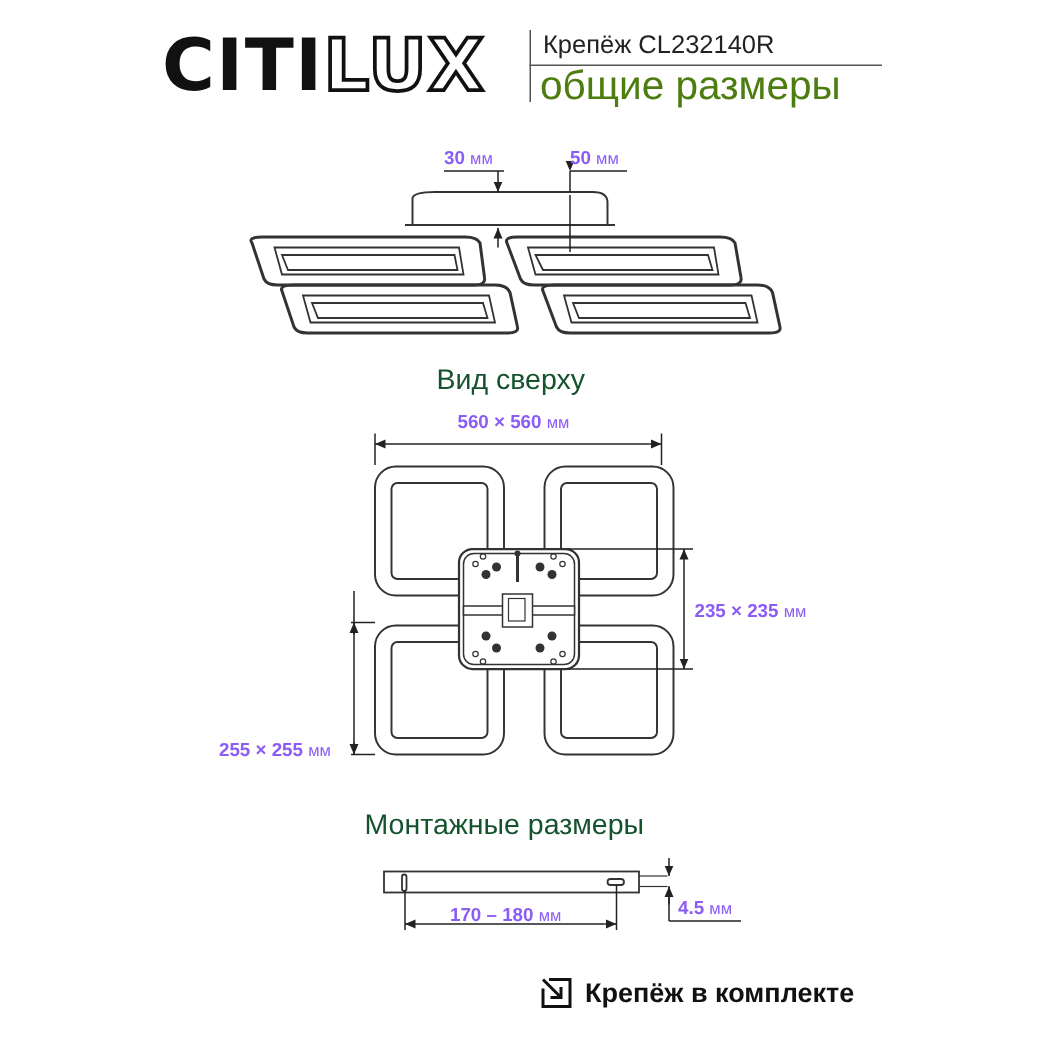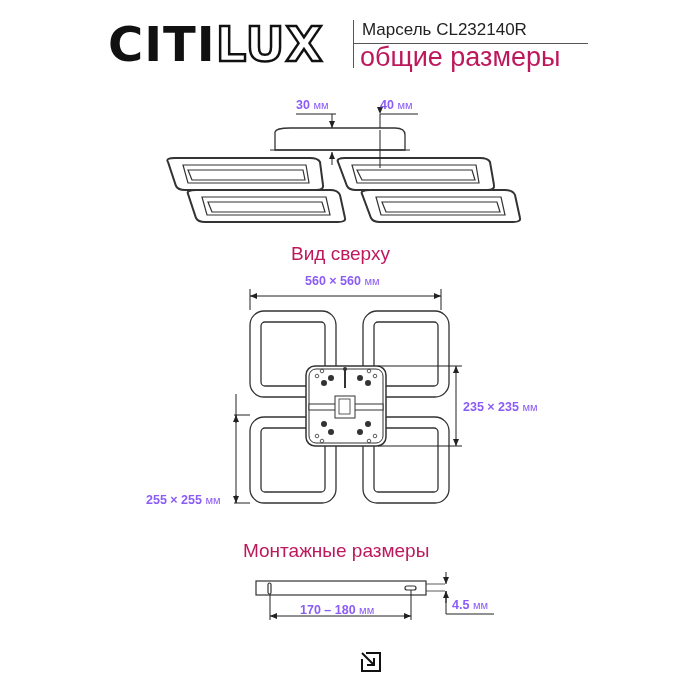--- a/index.html
+++ b/index.html
@@ -3,34 +3,34 @@
 <meta charset="utf-8">
 <style>
   html,body{margin:0;padding:0;background:#fff;}
   body{width:700px;height:700px;position:relative;overflow:hidden;font-family:"Liberation Sans",sans-serif;color:#1a1a1a;}
   .abs{position:absolute;}
   .logo{left:108px;top:14px;font-size:48px;font-weight:900;letter-spacing:1px;color:#111;line-height:60px;font-family:"DejaVu Sans",sans-serif;}
   .logo .outline{color:#fff;margin-top:16px;-webkit-text-stroke:2.5px #111;}
   .hdr-sep{left:353px;top:20px;width:1px;height:48px;background:#555;}
   .hdr-line{left:353px;top:43px;width:235px;height:1px;background:#555;}
   .model{left:362px;top:20px;font-size:17px;color:#222;}
-  .subtitle{left:360px;top:42px;font-size:27px;color:#be185d;}
+  .subtitle{left:360px;top:42px;font-size:27px;color:#4d7c0f;}
   .lbl{font-size:12.5px;font-weight:bold;color:#8b5cf6;white-space:nowrap;}
   .lbl .u{font-weight:normal;font-size:11px;}
-  .section{font-size:19px;color:#be185d;white-space:nowrap;}
+  .section{font-size:19px;color:#14532d;white-space:nowrap;}
   .fastener{left:360px;top:651px;font-size:18px;font-weight:bold;color:#111;display:flex;align-items:center;gap:8px;white-space:nowrap;}
   svg{position:absolute;left:0;top:0;}
 </style>
 </head>
 <body>
 
 <div class="abs logo"><span>CITI</span><span class="outline">LUX</span></div>
 <div class="abs hdr-sep"></div>
 <div class="abs hdr-line"></div>
-<div class="abs model">Марсель CL232140R</div>
+<div class="abs model">Крепёж CL232140R</div>
 <div class="abs subtitle">общие размеры</div>
 
 <svg width="700" height="700" viewBox="0 0 700 700">
   <defs>
     <marker id="ar" markerWidth="8" markerHeight="8" refX="7" refY="4" orient="auto">
       <path d="M0,1 L7,4 L0,7 z" fill="#222"></path>
     </marker>
   </defs>
   <g fill="none" stroke="#333" stroke-width="1.2">
 
@@ -137,32 +137,33 @@
     <line x1="278" y1="616" x2="403" y2="616"></line>
     <line x1="403" y1="616" x2="411" y2="616" marker-end="url(#ar)"></line>
     <line x1="446" y1="572" x2="446" y2="584" marker-end="url(#ar)"></line>
     <line x1="446" y1="603" x2="446" y2="591" marker-end="url(#ar)"></line>
     <line x1="446" y1="591" x2="446" y2="614"></line>
     <line x1="446" y1="614" x2="494" y2="614"></line>
   </g>
 </svg>
 
 <div class="abs lbl" style="left:296px;top:98px;"><span>30</span> <span class="u">мм</span></div>
-<div class="abs lbl" style="left:380px;top:98px;"><span>40</span> <span class="u">мм</span></div>
+<div class="abs lbl" style="left:380px;top:98px;"><span>50</span> <span class="u">мм</span></div>
 
 <div class="abs section" style="left:291px;top:243px;">Вид сверху</div>
 <div class="abs lbl" style="left:305px;top:262px;margin-top:12px;"><span>560 × 560</span> <span class="u">мм</span></div>
 <div class="abs lbl" style="left:463px;top:400px;"><span>235 × 235</span> <span class="u">мм</span></div>
 <div class="abs lbl" style="left:146px;top:449px;margin-top:44px;"><span>255 × 255</span> <span class="u">мм</span></div>
 
 <div class="abs section" style="left:243px;top:540px;">Монтажные размеры</div>
 <div class="abs lbl" style="left:300px;top:603px;"><span>170 – 180</span> <span class="u">мм</span></div>
 <div class="abs lbl" style="left:452px;top:598px;"><span>4.5</span> <span class="u">мм</span></div>
 
 <div class="abs fastener">
   <span>
     <svg width="22" height="22" viewBox="0 0 22 22" style="position:static;display:block;">
       <path d="M6,2 L20,2 L20,20 L2,20 L2,8" fill="none" stroke="#111" stroke-width="2"></path>
       <path d="M2,2 L14,14" stroke="#111" stroke-width="2"></path>
       <path d="M7,14 L14,14 L14,7" fill="none" stroke="#111" stroke-width="2"></path>
     </svg>
   </span>
+  <span>Крепёж в комплекте</span>
 </div>
 
 </body></html>

